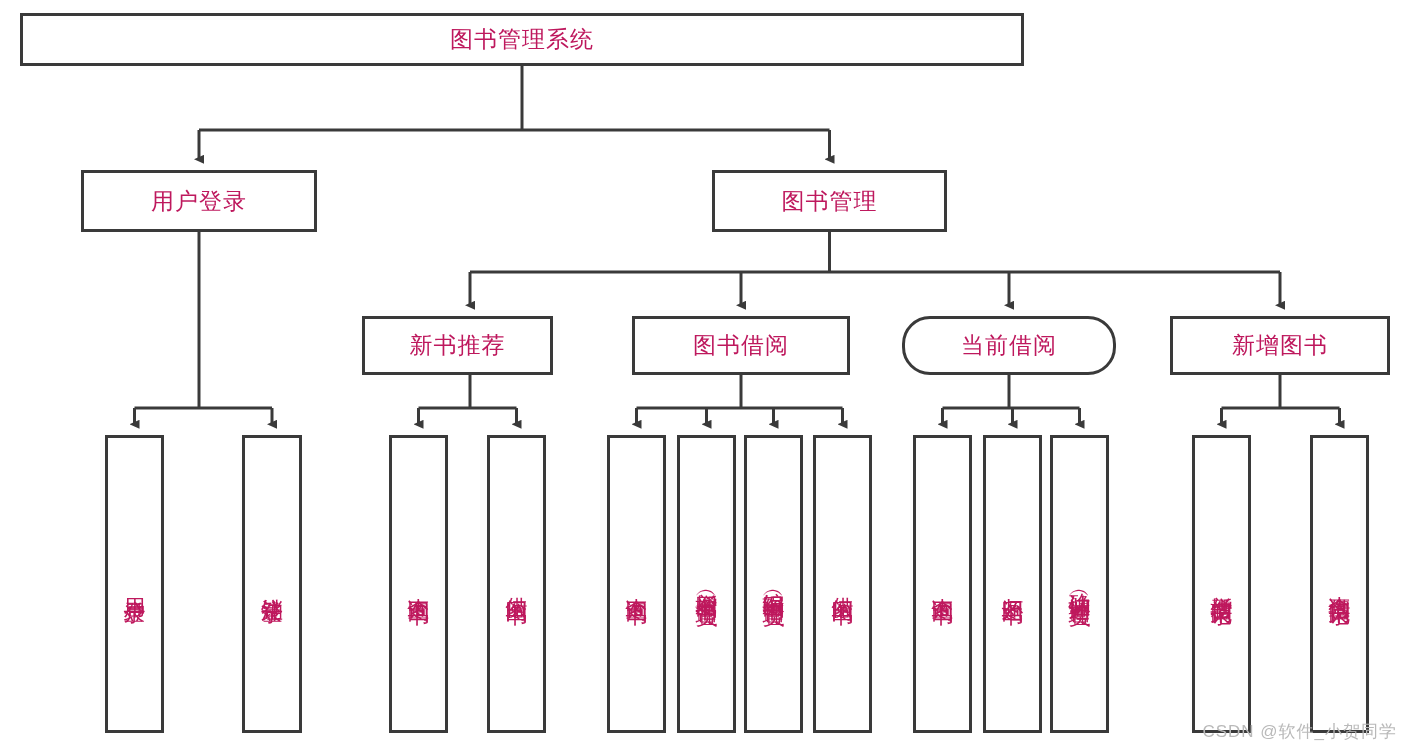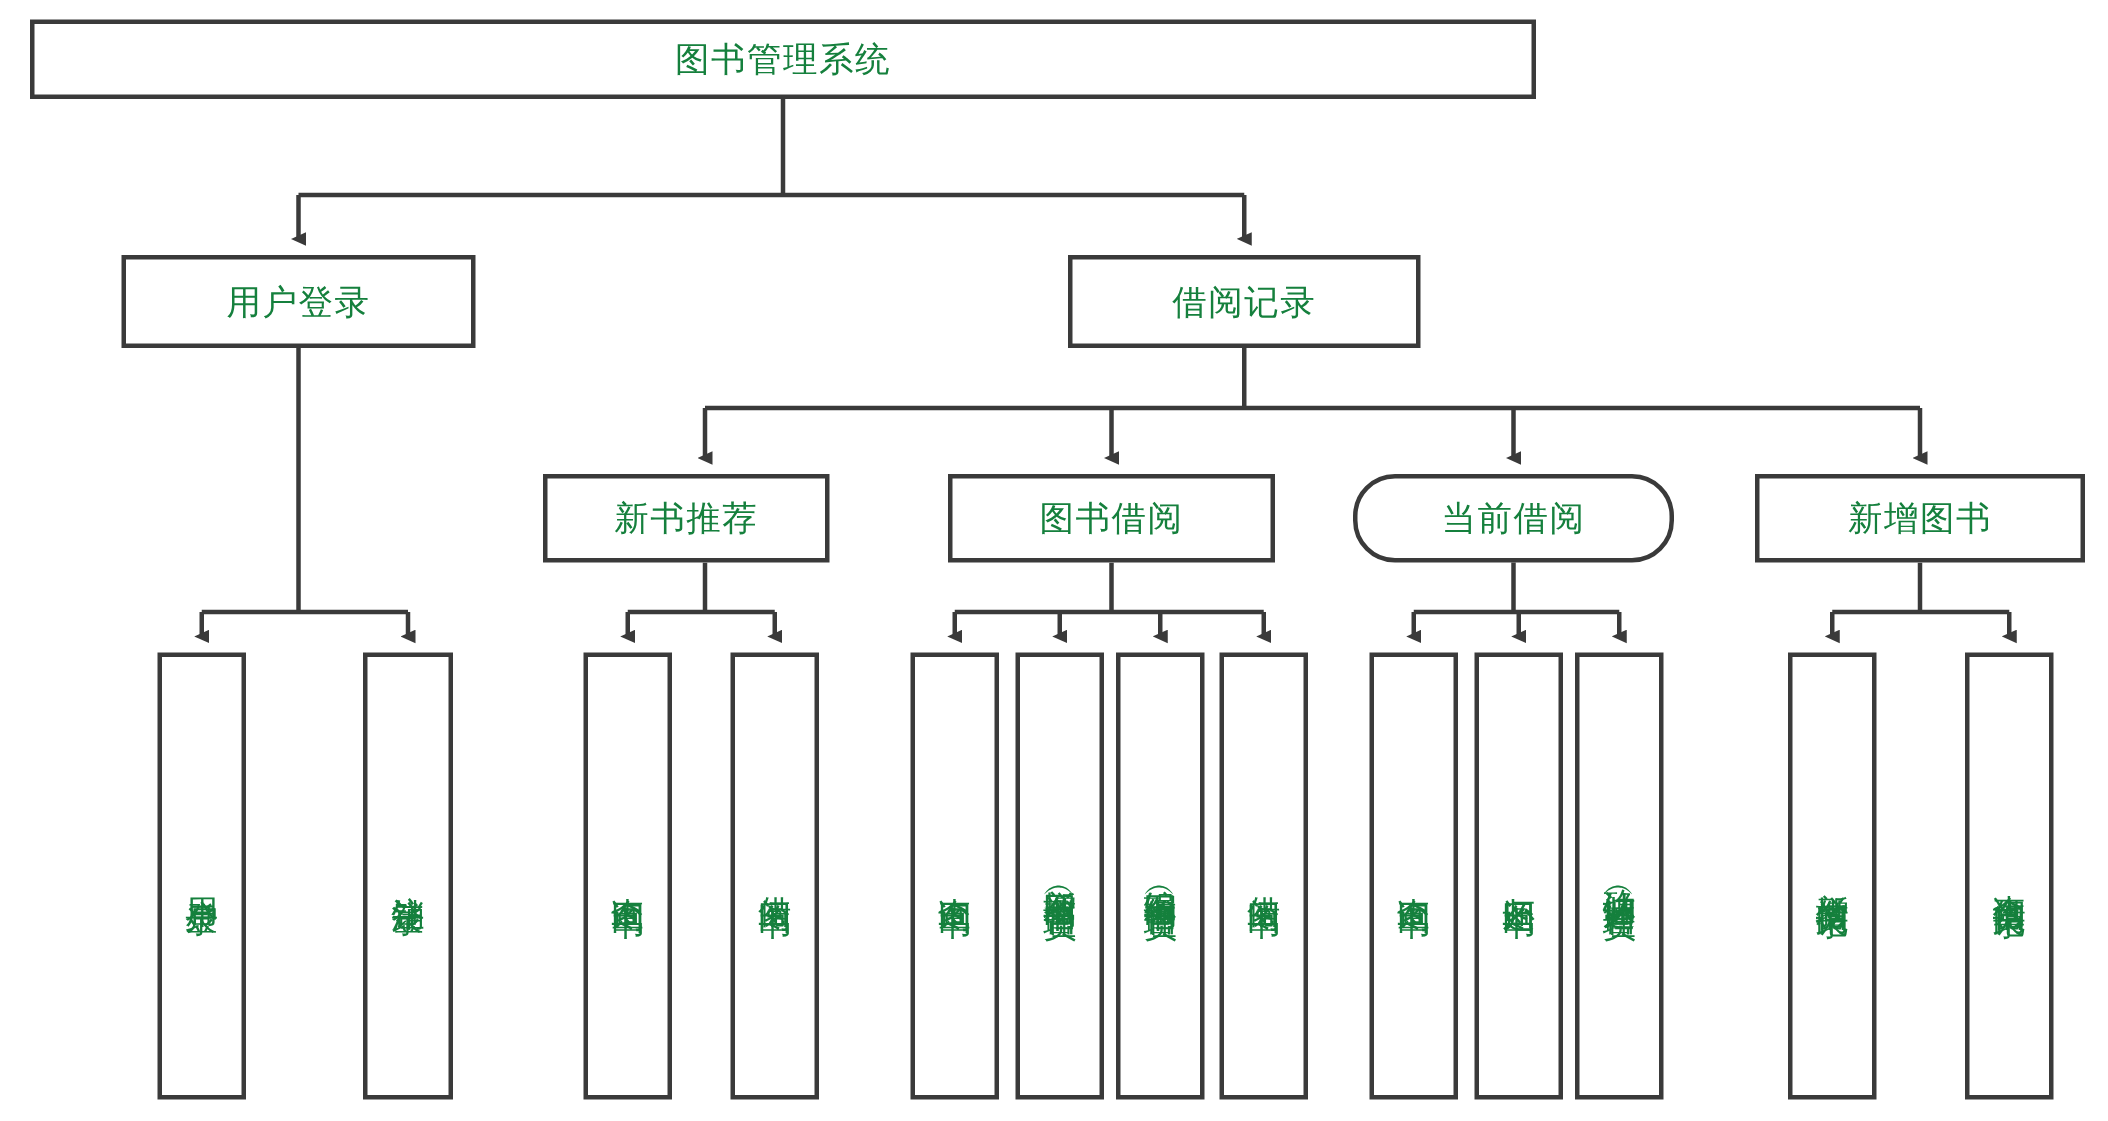--- a/index.html
+++ b/index.html
@@ -26,21 +26,21 @@
     pointer-events: none;
   }
   .node {
     position: absolute;
     box-sizing: border-box;
     border: 3px solid #3a3a3a;
     background: #ffffff;
     display: flex;
     align-items: center;
     justify-content: center;
-    color: #15803d;
+    color: #be185d;
     text-align: center;
   }
   .node.horiz {
     font-size: 23px;
     letter-spacing: 1px;
     line-height: 1.25;
   }
   .node.vert {
     writing-mode: vertical-rl;
     text-orientation: upright;
@@ -116,21 +116,21 @@
   </svg>
 
   <div id="nodes">
       <div class="node horiz root" style="left: 20px; top: 13px; width: 1004px; height: 53px;">
         <span class="label">图书管理系统</span>
       </div>
       <div class="node horiz" style="left: 81px; top: 170px; width: 236px; height: 62px;">
         <span class="label">用户登录</span>
       </div>
       <div class="node horiz" style="left: 712px; top: 170px; width: 235px; height: 62px;">
-        <span class="label">借阅记录</span>
+        <span class="label">图书管理</span>
       </div>
       <div class="node horiz" style="left: 362px; top: 316px; width: 191px; height: 59px;">
         <span class="label">新书推荐</span>
       </div>
       <div class="node horiz" style="left: 632px; top: 316px; width: 218px; height: 59px;">
         <span class="label">图书借阅</span>
       </div>
       <div class="node horiz" style="left: 902px; top: 316px; width: 214px; height: 59px; border-radius: 28px;">
         <span class="label">当前借阅</span>
       </div>
@@ -171,13 +171,14 @@
         <span class="label">确认归还（管理员）</span>
       </div>
       <div class="node vert" style="left: 1192px; top: 435px; width: 59px; height: 298px;">
         <span class="label">新增借阅记录</span>
       </div>
       <div class="node vert" style="left: 1310px; top: 435px; width: 59px; height: 298px;">
         <span class="label">查询借阅记录</span>
       </div>
     </div>
 
+  <div class="watermark">CSDN @软件_小贺同学</div>
 </div>
 
 </body></html>

